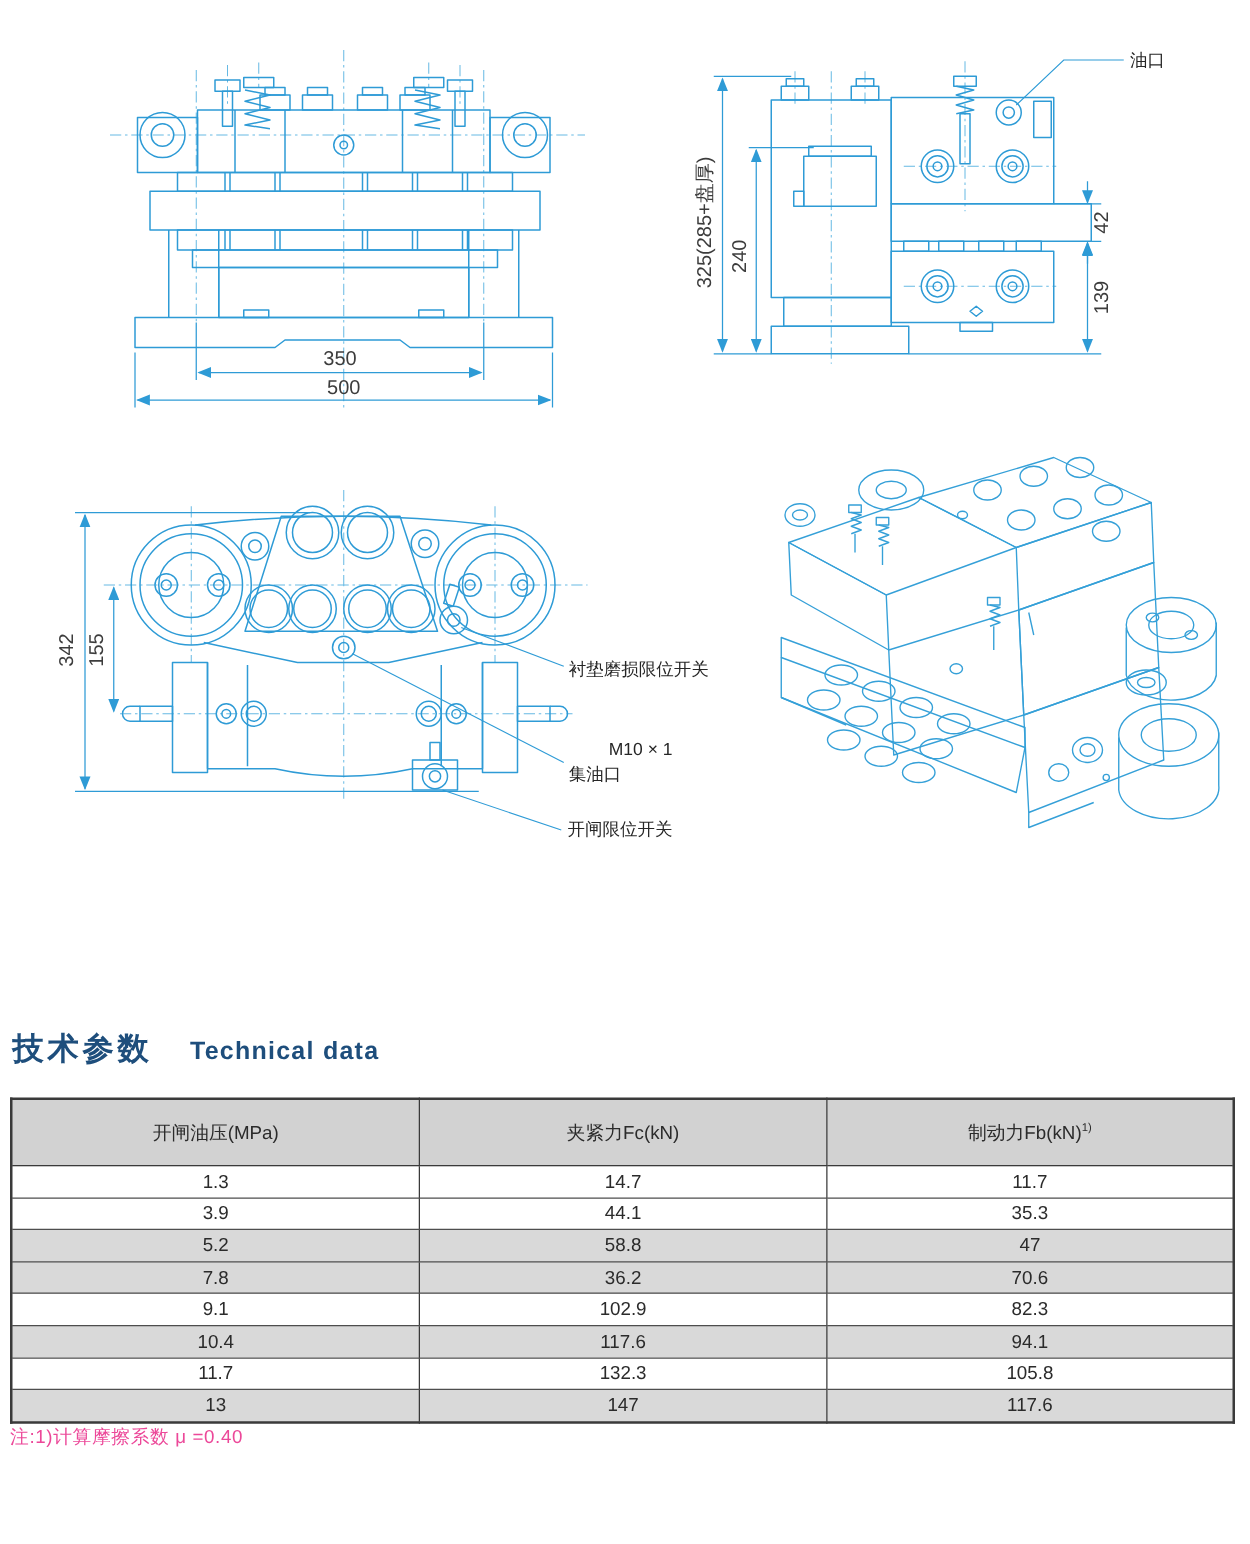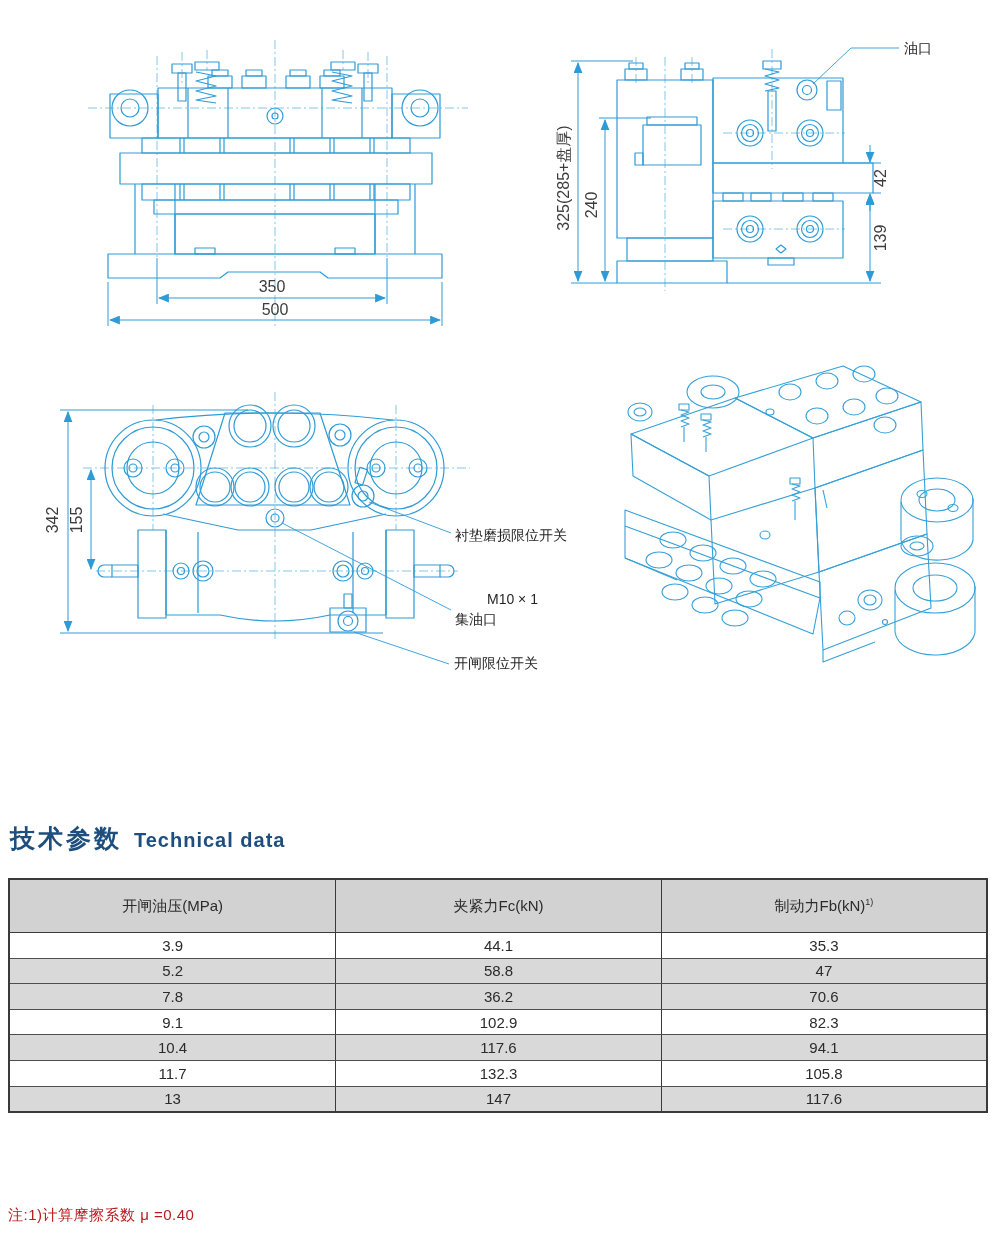--- a/index.html
+++ b/index.html
@@ -7,21 +7,21 @@
     width:1000px;height:1235px;position:relative;background:#ffffff;
     font-family:"Liberation Sans",sans-serif;overflow:hidden;
   }
   .view{position:absolute;}
   svg{display:block;}
   svg text{font-family:"Liberation Sans",sans-serif;}
   .dimnum{fill:#3c3c3c;font-size:16px;}
   .callout{fill:#262626;font-size:14px;}
 
   .section-title{
-    position:absolute;left:10px;top:822px;display:flex;align-items:baseline;gap:12px;
+    position:absolute;left:10px;top:822px;display:flex;align-items:baseline;gap:30px;
     color:#1e4e7c;
   }
   .section-title .zh{font-size:25px;font-weight:bold;letter-spacing:3px;}
   .section-title .en{font-size:20px;font-weight:bold;letter-spacing:1px;}
 
   table.datatable{
     position:absolute;left:8px;top:878px;width:980px;
     border-collapse:collapse;table-layout:fixed;
     font-size:15px;color:#2b2b2b;
     border:2px solid #3a3a3a;
@@ -32,21 +32,21 @@
   }
   table.datatable td{
     height:24.6px;text-align:center;padding:0;
     border-left:1px solid #3a3a3a;border-right:1px solid #3a3a3a;
     border-top:1px solid #4e4e4e;border-bottom:1px solid #4e4e4e;
   }
   table.datatable tr.alt td{background:#d9d9d9;}
   table.datatable sup{font-size:9px;vertical-align:super;}
 
   .footnote{
-    position:absolute;left:8px;top:1206px;font-size:15px;color:#b91c1c;letter-spacing:0.5px;
+    position:absolute;left:8px;top:1140px;font-size:15px;color:#ec4899;letter-spacing:0.5px;
   }
 </style>
 </head>
 <body>
 
 <div class="view" style="left:80px;top:26px;width:430px;height:330px;">
 <svg viewBox="0 0 430 330" width="430" height="330">
   <defs>
     <marker id="fa1" viewBox="0 0 10 8" refX="9" refY="4" markerWidth="11" markerHeight="9" orient="auto-start-reverse">
       <path d="M0,0 L10,4 L0,8 Z" fill="#2e9bd6"></path>
@@ -393,20 +393,25 @@
     <tr>
       <th>开闸油压(MPa)</th>
       <th>夹紧力Fc(kN)</th>
       <th>
         <span>制动力Fb(kN)</span><sup>1)</sup>
       </th>
     </tr>
   </thead>
   <tbody>
     <tr>
+      <td>1.3</td>
+      <td>14.7</td>
+      <td>11.7</td>
+    </tr>
+    <tr>
       <td>3.9</td>
       <td>44.1</td>
       <td>35.3</td>
     </tr>
     <tr class="alt">
       <td>5.2</td>
       <td>58.8</td>
       <td>47</td>
     </tr>
     <tr class="alt">

